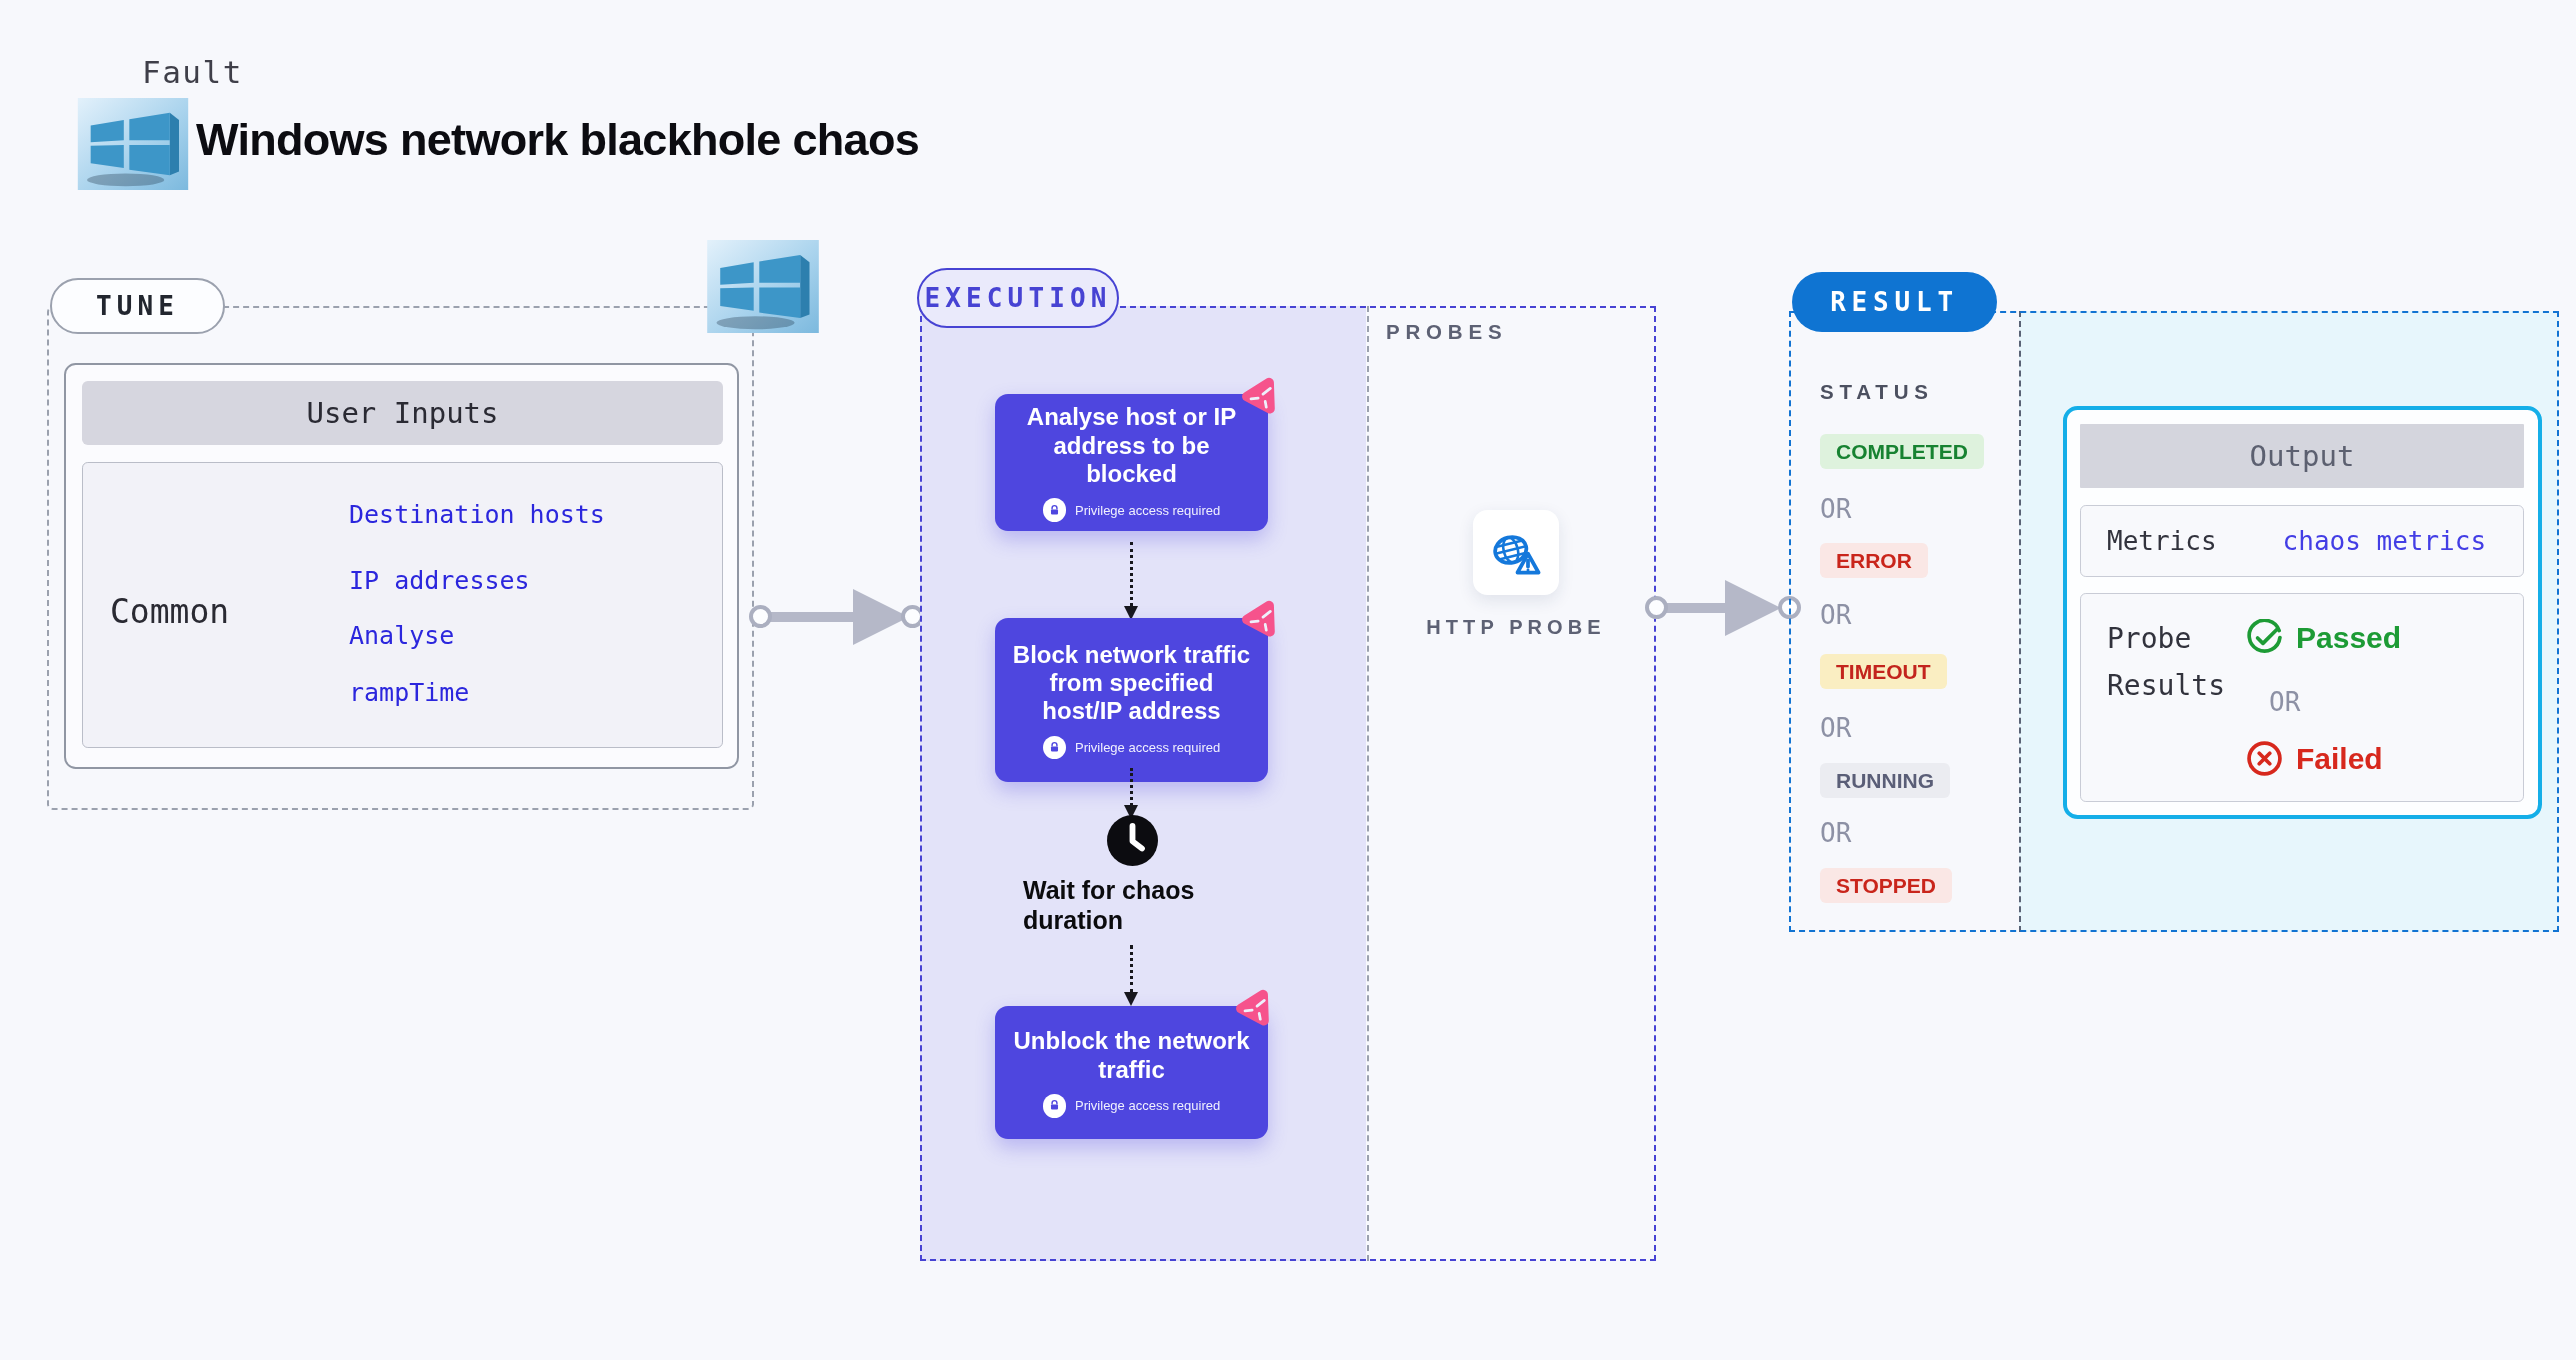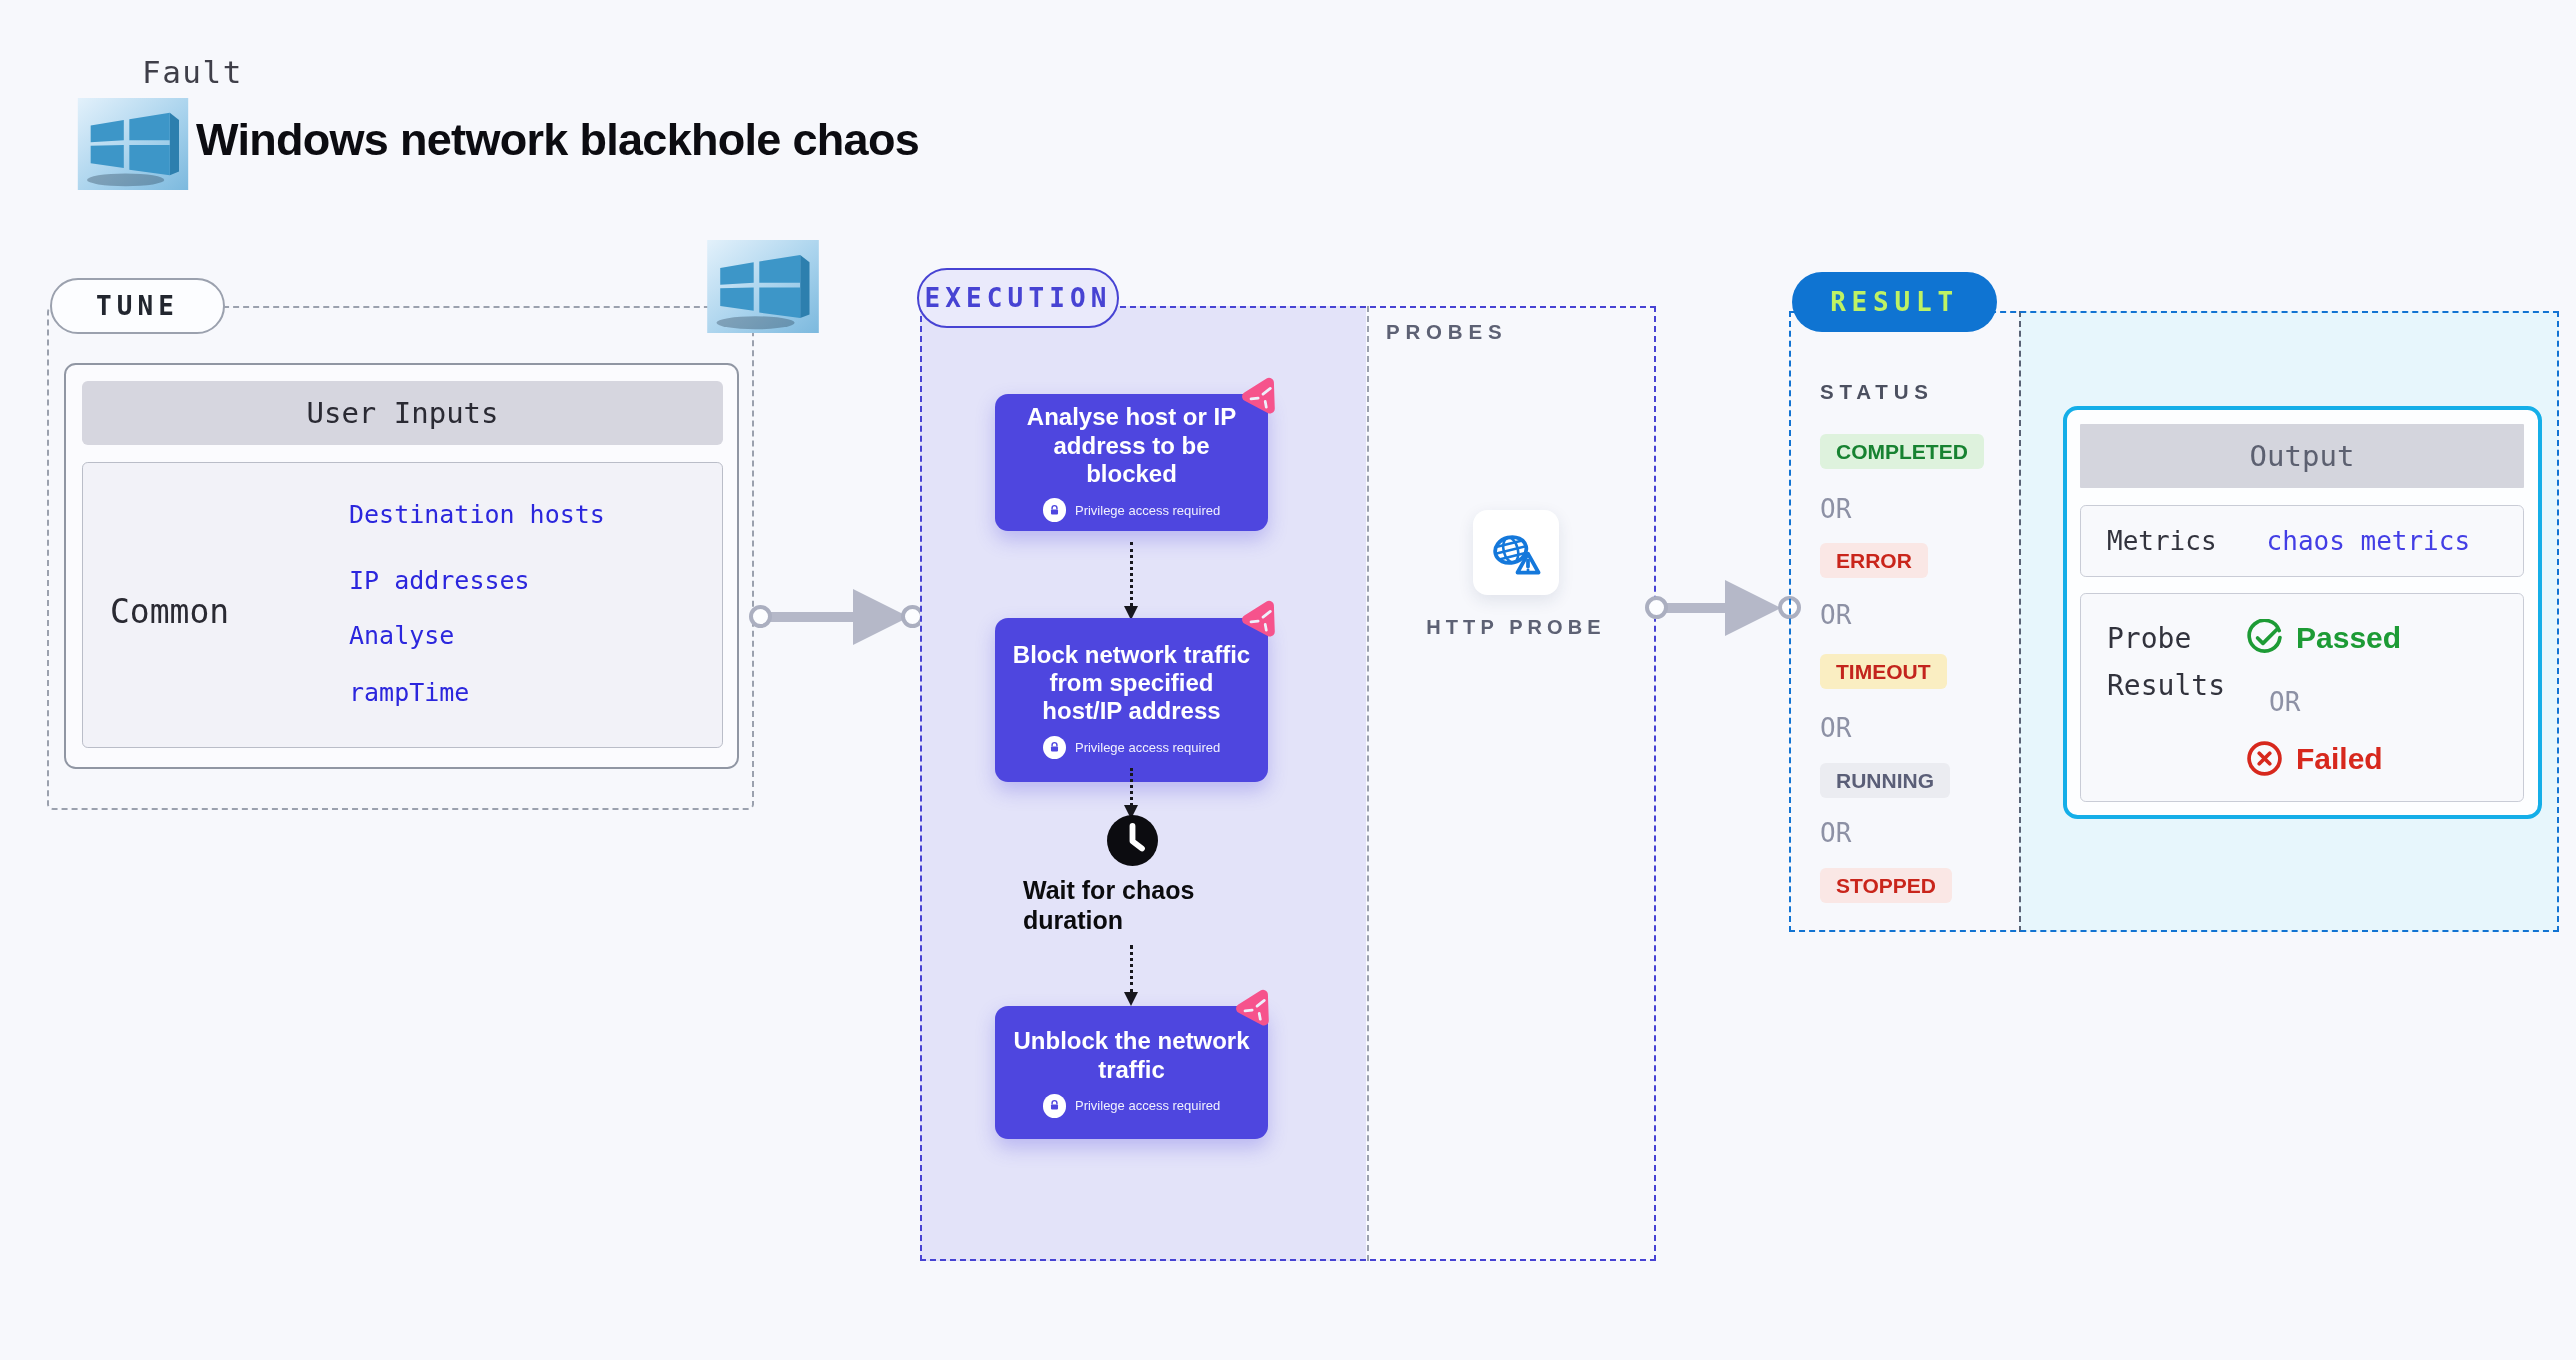--- a/index.html
+++ b/index.html
@@ -84,38 +84,38 @@
                 box-shadow:0 5.8px 16px rgba(30,50,90,.10); display:flex; align-items:center; justify-content:center; }
   .probe-label { left:1421px; top:616px; width:190px; text-align:center; font-size:20px; font-weight:bold;
                  color:#5d6174; letter-spacing:5.1px; }
 
   
   .cyan-fill      { left:2019px; top:311px; width:540px; height:621px; background:#e7f6fc; }
   .result-divider { left:2019px; top:311px; width:0; height:621px; border-left:2.2px dashed #5a6375; }
   .result-outline { left:1789px; top:311px; width:770px; height:621px; border:2.9px dashed #1173d2; pointer-events:none; }
   .result-pill { left:1792px; top:272px; width:205px; height:60px; background:#0f74d2; border-radius:30px;
                  display:flex; align-items:center; justify-content:center;
-                 font-size:26px; font-weight:bold; color:#bef264; letter-spacing:5.8px; }
+                 font-size:26px; font-weight:bold; color:#ffffff; letter-spacing:5.8px; }
   .status-label { left:1820px; top:380px; color:#4c5060; }
   .status-badge { left:1820px; height:35px; line-height:35px; padding:0 16px; border-radius:5.8px;
                   font-size:21px; font-weight:bold; display:inline-block; }
   .sb-green  { background:#def2dd; color:#178231; }
   .sb-red    { background:#fae7e5; color:#c9251b; }
   .sb-yellow { background:#faeec2; color:#c3241d; }
   .sb-gray   { background:#ebecf1; color:#5a5e77; }
   .sb-0 { top:434px; } .sb-1 { top:543px; } .sb-2 { top:654px; } .sb-3 { top:763px; } .sb-4 { top:868px; }
   .or-text { left:1820px; font-size:26px; color:#8d91a5; }
   .or-0 { top:494px; } .or-1 { top:600px; } .or-2 { top:713px; } .or-3 { top:818px; }
 
   .output-card { left:2063px; top:406px; width:479px; height:413px; background:#fdfeff;
                  border:4.4px solid #14aee8; border-radius:14.6px; }
   .out-header  { left:2080px; top:424px; width:444px; height:64px; background:#d4d5dd; border-radius:1px;
                  display:flex; align-items:center; justify-content:center; font-size:29px; color:#5c6070; }
   .metrics-row { left:2080px; top:505px; width:444px; height:72px; background:#f8f9fc; border:1.5px solid #c9ccd6;
-                 border-radius:5.8px; display:flex; align-items:center; padding:0 26px; gap:50px; }
+                 border-radius:5.8px; display:flex; align-items:center; padding:0 26px; gap:66px; }
   .metrics-label { font-size:26px; color:#32333d; }
   .metrics-value { font-size:26px; color:#433ee5; cursor:pointer; }
   .proberes-row { left:2080px; top:593px; width:444px; height:209px; background:#f8f9fc; border:1.5px solid #c9ccd6;
                   border-radius:5.8px; }
   .proberes-label { position:absolute; left:26px; top:20.5px; width:146px; font-size:28px; color:#32333d; line-height:1.7; }
   .verdict-row { position:absolute; display:flex; align-items:center; gap:13px; }
   .verdict-passed { left:165px; top:25px; }
   .verdict-failed { left:165px; top:146px; }
   .verdict-text { font-size:30px; font-weight:bold; }
   .vt-green { color:#1d9b35; } .vt-red { color:#d7281d; }

